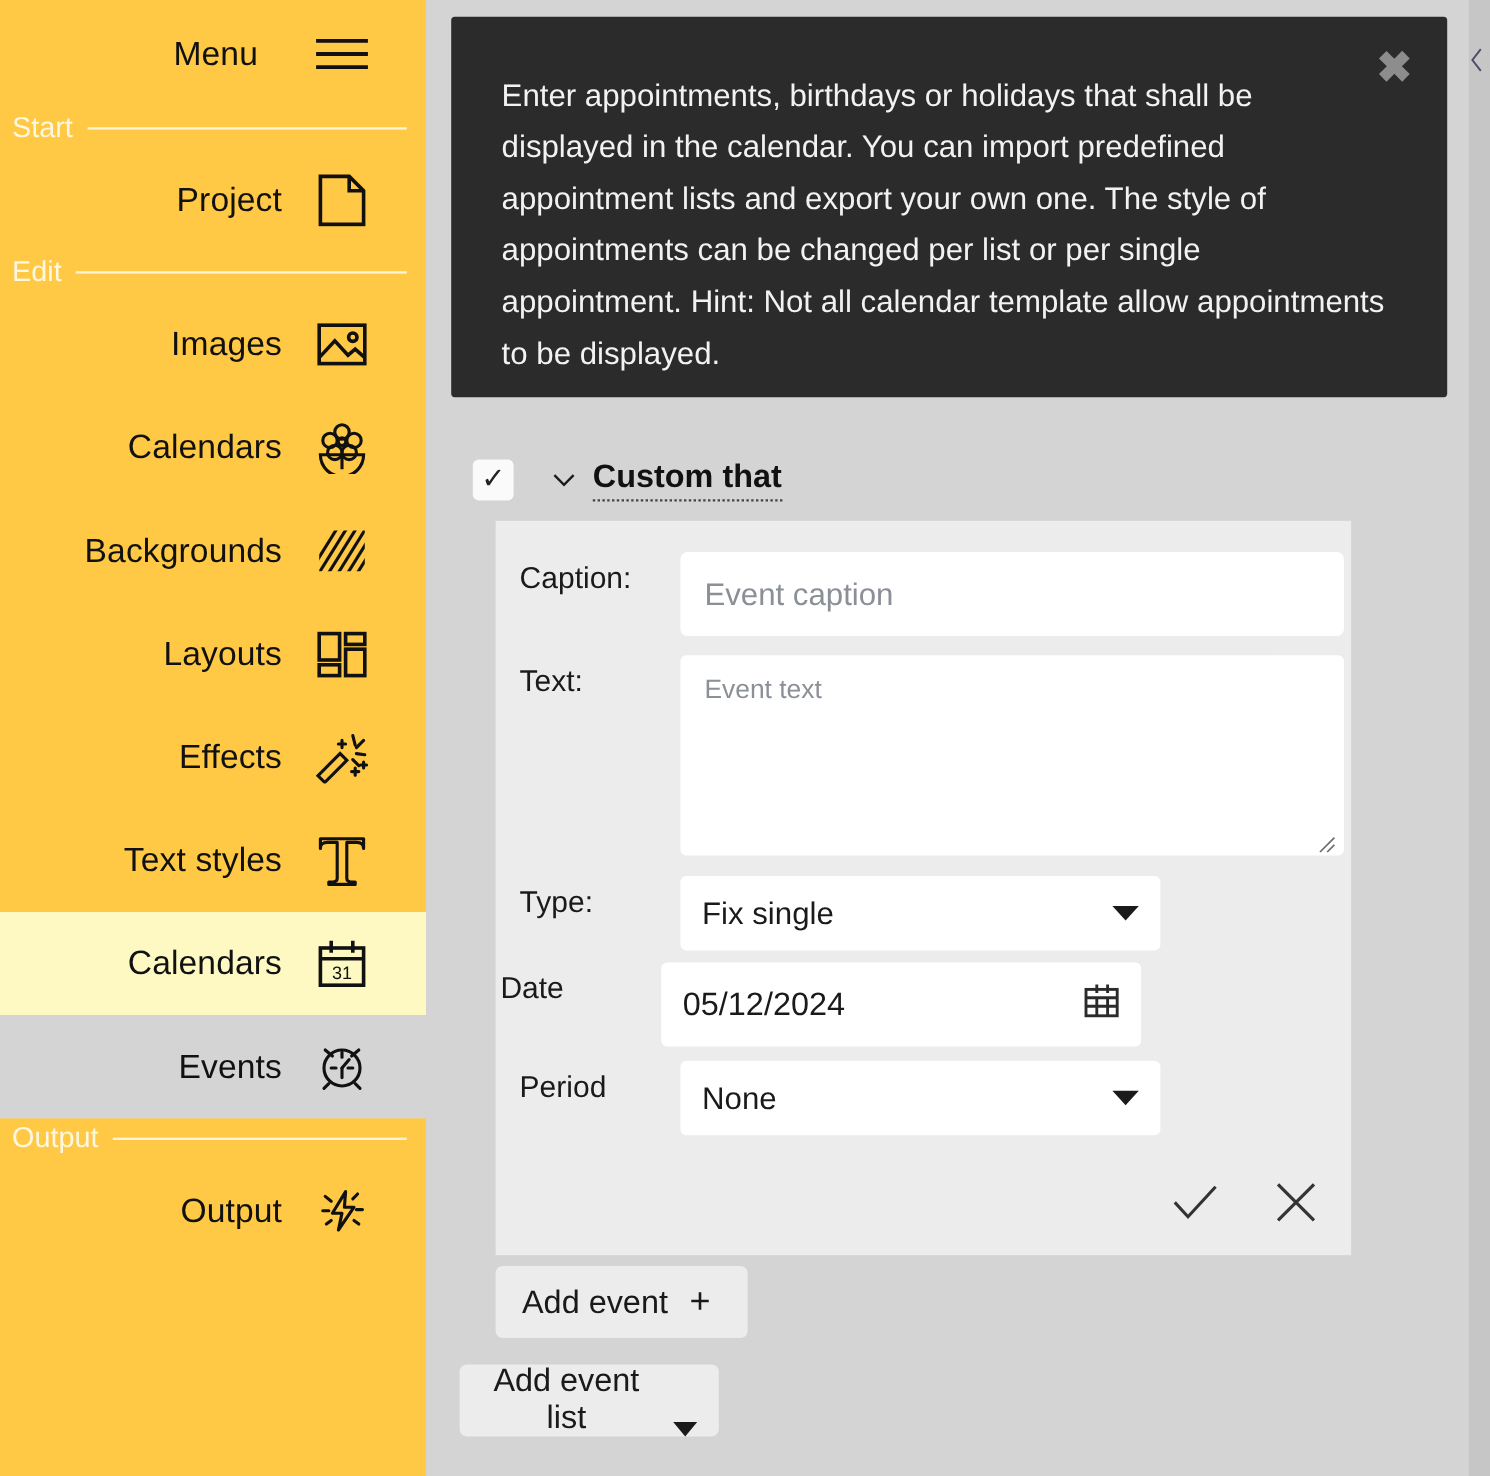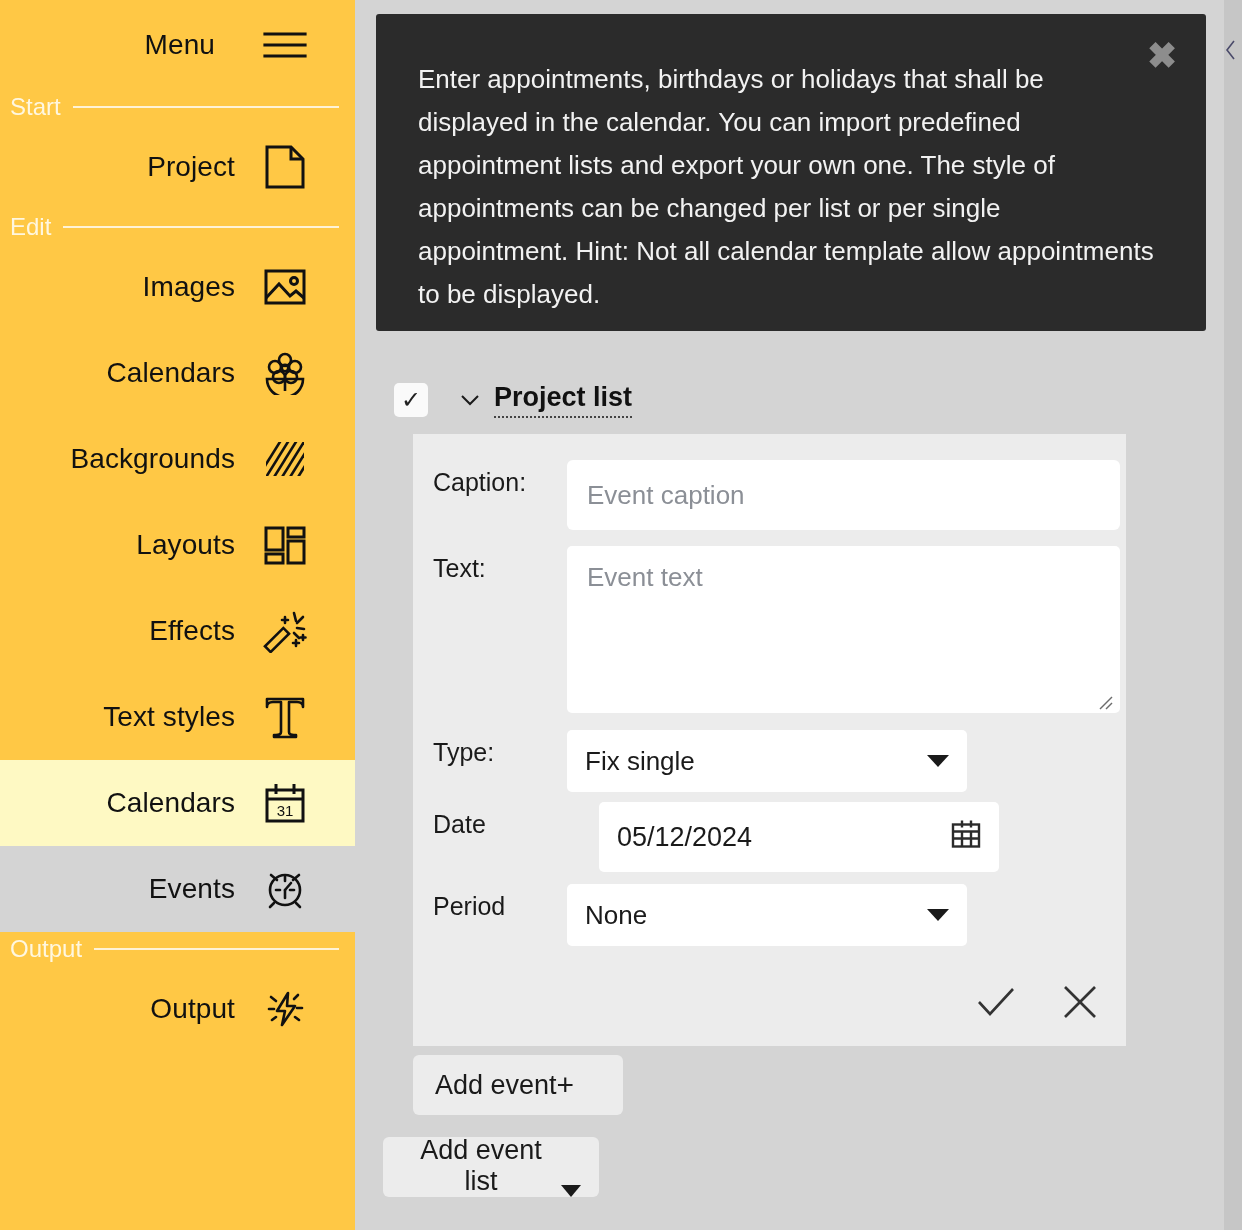--- a/index.html
+++ b/index.html
@@ -117,21 +117,21 @@
     font-size: 26px; color: #222;
     padding: 0 20px;
     outline: none;
   }
   .txt-input::placeholder { color: #8b8f96; }
 
   .txt-area {
     width: 553px; height: 167px;
     background: #fff; border: none; border-radius: 5px;
     font-family: "Liberation Sans", sans-serif;
-    font-size: 26px; color: #222;
+    font-size: 22px; color: #222;
     padding: 16px 20px;
     outline: none; resize: none;
     overflow: hidden;
   }
   .txt-area::placeholder { color: #8b8f96; }
   .resize-grip {
     position: absolute; right: 6px; bottom: 6px;
     width: 18px; height: 18px; pointer-events: none;
   }
 
@@ -168,21 +168,21 @@
   }
   .act-btn { width: 44px; height: 44px; display:flex; align-items:center; justify-content:center; cursor: pointer; }
 
   
   .btn {
     position: absolute;
     background: #ececec;
     border: none; border-radius: 6px;
     font-family: "Liberation Sans", sans-serif;
     font-size: 27px; color: #1a1a1a;
-    display: flex; align-items: center; 
+    display: flex; align-items: center; gap: 18px;
     cursor: pointer;
   }
   .btn-add-event { left: 58px; top: 1055px; width: 210px; height: 60px; padding: 0 22px; }
   .btn-add-list  { left: 28px; top: 1137px; width: 216px; height: 60px; padding: 0 18px; align-items: flex-end; }
   .btn .plus { font-size: 30px; line-height: 1; }
   .btn .caret-d {
     width: 0; height: 0;
     border-left: 10px solid transparent;
     border-right: 10px solid transparent;
     border-top: 12px solid #1a1a1a;
@@ -400,21 +400,21 @@
       <span class="info-close">✖</span>
     </section>
 
     <div class="list-header">
       <span class="chk">✓</span>
       <span class="chev-sm">
         <svg width="20" height="14" viewBox="0 0 20 14">
           <path d="M2 3 L10 11 L18 3" fill="none" stroke="#1a1a1a" stroke-width="2"></path>
         </svg>
       </span>
-      <span class="list-title">Project list</span>
+      <span class="list-title">Custom that</span>
     </div>
 
     <section class="card">
 
       <div class="frow" style="position:absolute; left:20px; top:26px;">
         <span class="flabel">Caption:</span>
         <span class="fctl">
           <input class="txt-input" type="text" placeholder="Event caption" style="">
         </span>
       </div>
@@ -435,21 +435,21 @@
       <div class="frow" style="position:absolute; left:20px; top:296px;">
         <span class="flabel">Type:</span>
         <span class="fctl">
           <span class="sel-box">
             <span>Fix single</span>
             <span class="caret"></span>
           </span>
         </span>
       </div>
 
-      <div class="frow" style="position:absolute; left:20px; top:368px;gap:32px;">
+      <div class="frow" style="position:absolute; left:4px; top:368px;">
         <span class="flabel">Date</span>
         <span class="fctl">
           <span class="date-box">
             <span>05/12/2024</span>
             <span class="cal-ico">
               <svg width="34" height="34" viewBox="0 0 34 34">
                 <g fill="none" stroke="#2b2b2b" stroke-width="2.4">
                   <rect x="4" y="8" width="26" height="22"></rect>
                   <line x1="4" y1="15" x2="30" y2="15"></line>
                   <line x1="13" y1="4" x2="13" y2="11"></line>

